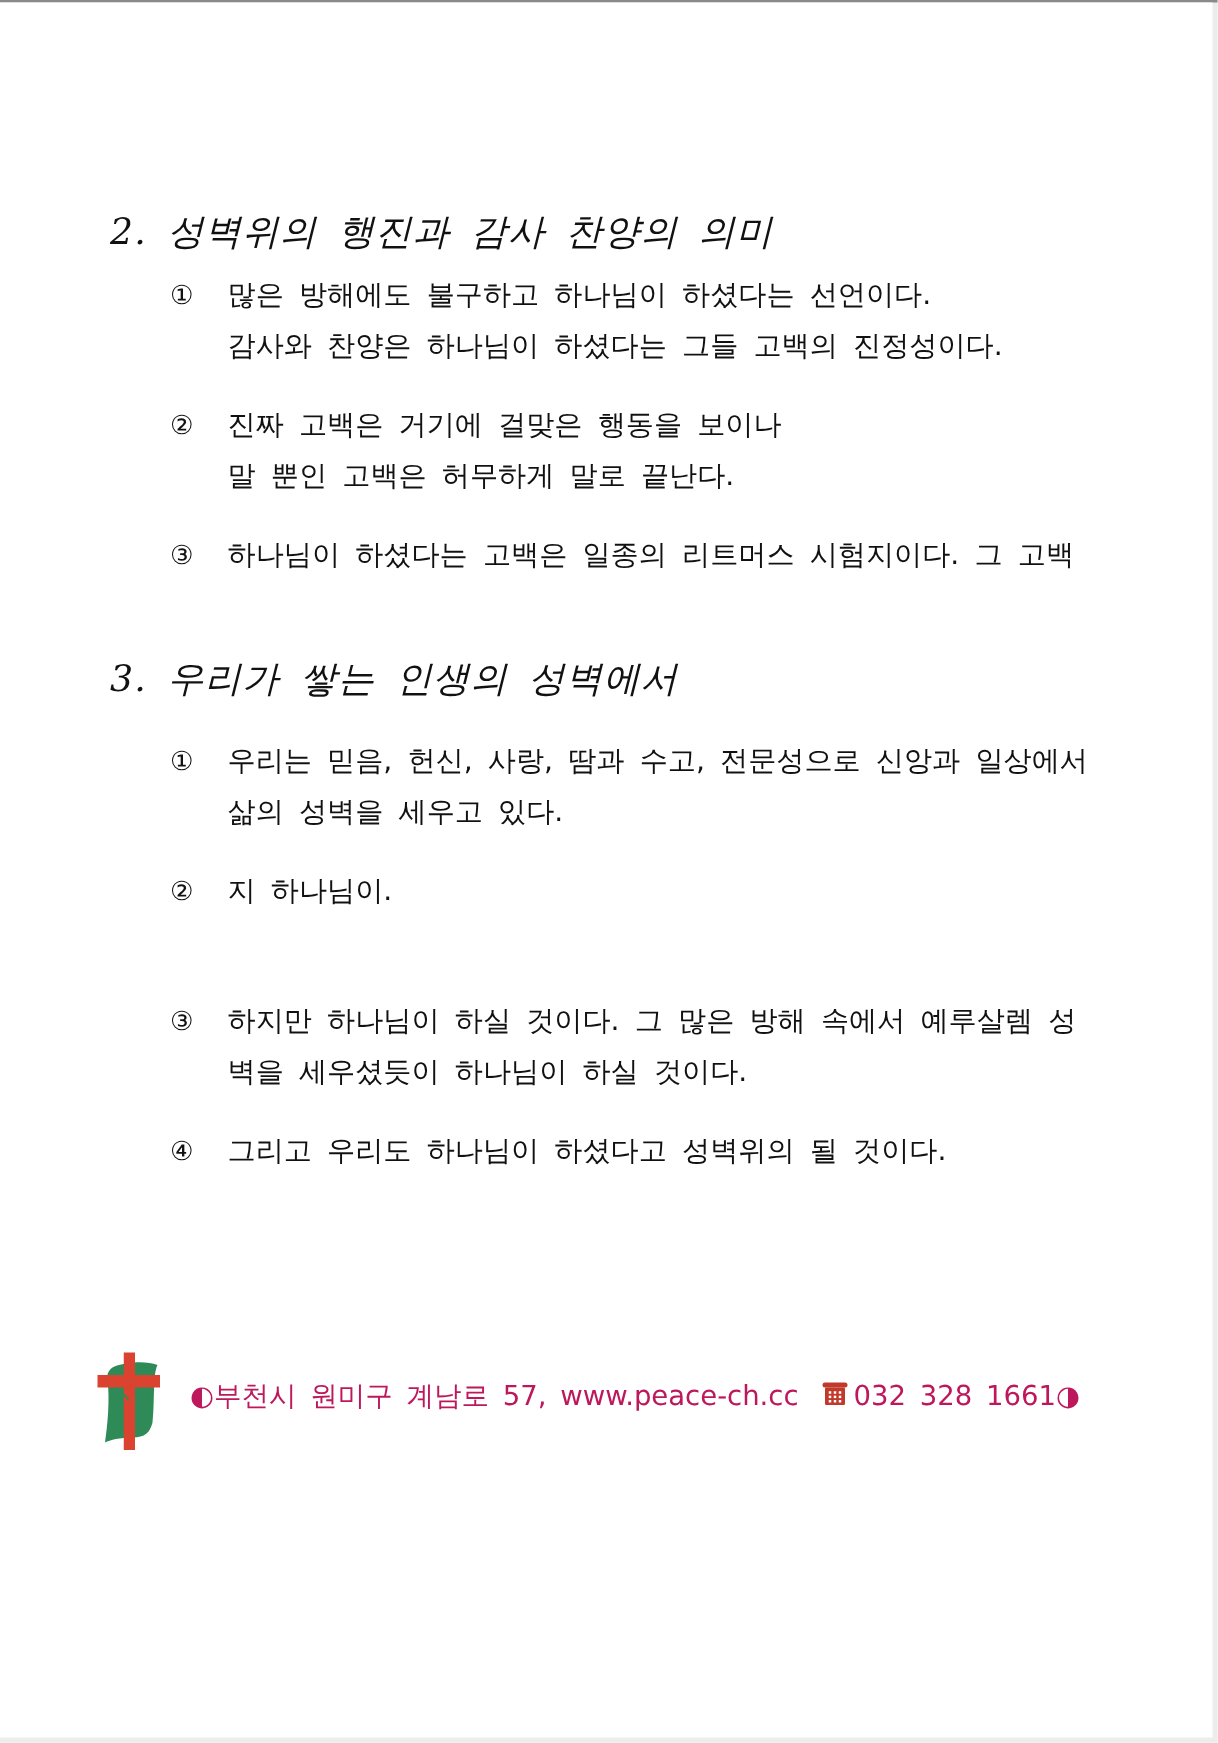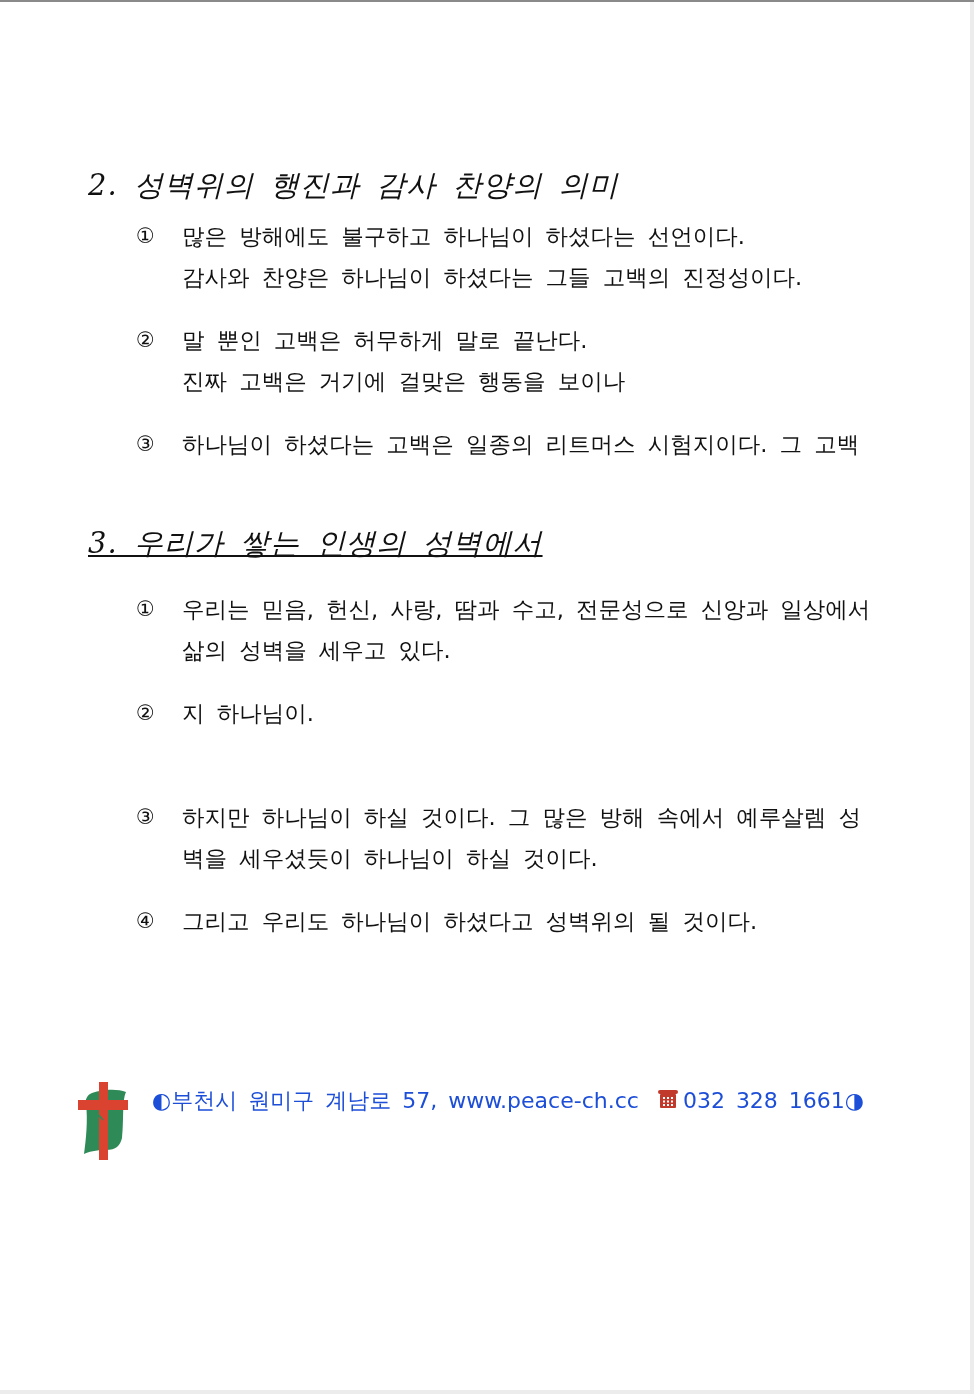--- a/index.html
+++ b/index.html
@@ -70,24 +70,24 @@
       height: 82px;
     }
     .logo {
       position: absolute;
       left: 0; top: 0;
       width: 54px; height: 82px;
     }
     .footer-text {
       position: absolute;
       left: 76px;
-      top: 6px;
+      top: 22px;
       font-family: "DejaVu Sans", sans-serif;
       font-size: 22px;
-      color: #1d4ed8;
+      color: #be185d;
       white-space: nowrap;
       word-spacing: 4px;
     }
     .phone-icon {
       display: inline-block;
       vertical-align: -2px;
       margin: 0 4px 0 18px;
     }
   </style>
 </head>
@@ -103,33 +103,33 @@
     <span class="num">①</span>
     <span class="text">
       <span class="line">많은 방해에도 불구하고 하나님이 하셨다는 선언이다.</span>
       <span class="line">감사와 찬양은 하나님이 하셨다는 그들 고백의 진정성이다.</span>
     </span>
   </div>
 
   <div class="item" style="top:318px;">
     <span class="num">②</span>
     <span class="text">
+      <span class="line">진짜 고백은 거기에 걸맞은 행동을 보이나</span>
       <span class="line">말 뿐인 고백은 허무하게 말로 끝난다.</span>
-      <span class="line">진짜 고백은 거기에 걸맞은 행동을 보이나</span>
     </span>
   </div>
 
   <div class="item" style="top:422px;">
     <span class="num">③</span>
     <span class="text">
       <span class="line">하나님이 하셨다는 고백은 일종의 리트머스 시험지이다. 그 고백</span>
     </span>
   </div>
 
-  <div class="heading" style="top:522px;text-decoration:underline;">3. 우리가 쌓는 인생의 성벽에서</div>
+  <div class="heading" style="top:522px;">3. 우리가 쌓는 인생의 성벽에서</div>
 
   <div class="item" style="top:587px;">
     <span class="num">①</span>
     <span class="text">
       <span class="line">우리는 믿음, 헌신, 사랑, 땀과 수고, 전문성으로 신앙과 일상에서</span>
       <span class="line">삶의 성벽을 세우고 있다.</span>
     </span>
   </div>
 
   <div class="item" style="top:691px;">

